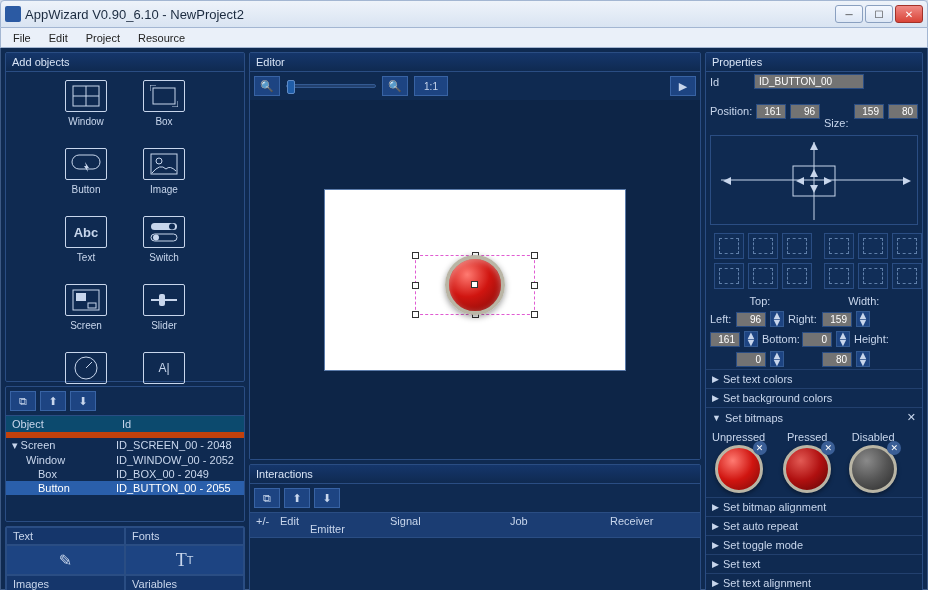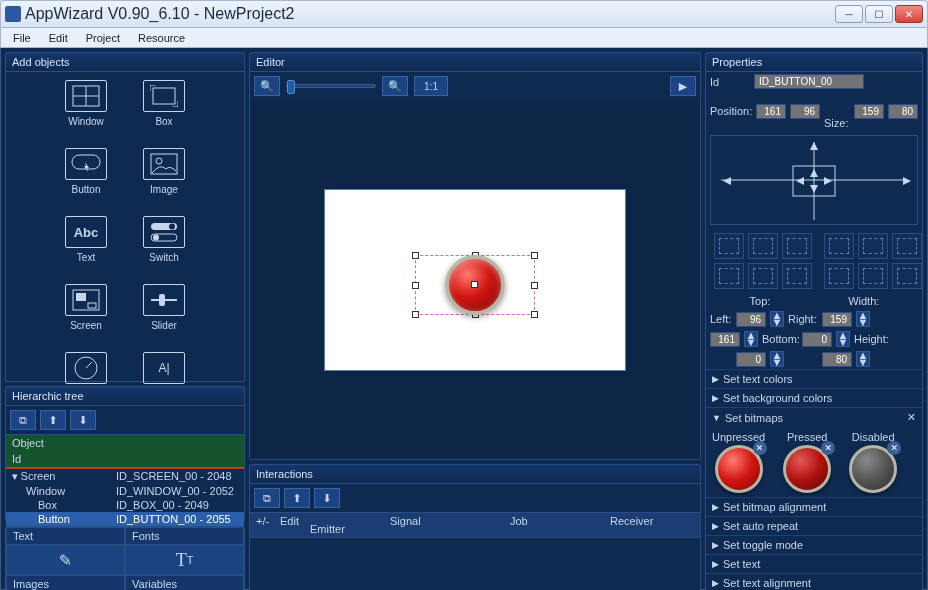--- a/index.html
+++ b/index.html
@@ -1,21 +1,21 @@
 <!DOCTYPE html>
 <html><head>
 <meta charset="utf-8">
 <style>
 * { box-sizing: border-box; margin: 0; padding: 0; font-family: "Segoe UI", Tahoma, sans-serif; font-size: 11px; }
 html, body { width: 928px; height: 590px; background: #d4dce8; overflow: hidden; }
 
 
 .titlebar { height: 28px; background: linear-gradient(#eef3fa,#d9e4f2); border: 1px solid #a3b6d2; border-radius: 4px 4px 0 0; display: flex; align-items: center; padding: 0 4px; }
 .titlebar .icon { width: 16px; height: 16px; background:#2b5aa3; border-radius:2px; margin-right:4px;}
-.titlebar .title { color:#1a2a3f; font-size:16px; flex:1; }
+.titlebar .title { color:#1a2a3f; font-size:13px; flex:1; }
 .winbtns { display:flex; gap:2px; }
 .winbtn { width:28px; height:18px; border:1px solid #8aa0c0; border-radius:3px; display:flex; align-items:center; justify-content:center; font-size:10px; color:#333; background:linear-gradient(#f4f8ff,#dde7f5); cursor:pointer;}
 .winbtn.close { background:linear-gradient(#f08a85,#d94438); color:#fff; border-color:#a23128;}
 
 
 .menubar { height:20px; background:#eaf0f9; border:1px solid #a3b6d2; border-top:none; display:flex; align-items:center; padding:0 4px; gap:2px; font-size:11px;}
 .menuitem { padding:2px 8px; color:#222; cursor:pointer;}
 
 
 .main { height: calc(590px - 28px - 20px); background:#0f2a51; border:1px solid #3c5985; border-top:none; padding:4px; display:grid; grid-template-columns: 240px 1fr 218px; grid-template-rows: 1fr; gap:4px;}
@@ -28,21 +28,21 @@
 
 
 .addgrid { flex:1; display:grid; grid-template-columns:repeat(2,70px); grid-auto-rows:60px; gap:8px; padding:8px; justify-content:center; }
 .additem { display:flex; flex-direction:column; align-items:center; gap:4px; color:#c8d6ec; cursor:pointer;}
 .additem .glyph { width:42px; height:32px; border:1px solid #c8d6ec; border-radius:2px; display:flex; align-items:center; justify-content:center; color:#c8d6ec;}
 .additem .caption { font-size:10px; }
 
 
 .tree-tools { display:flex; gap:4px; padding:4px;}
 .toolbtn { width:26px; height:20px; background:#1d4482; border:1px solid #3863a4; display:flex; align-items:center; justify-content:center; color:#c8d6ec; cursor:pointer;}
-.treehdr { display:flex; background:#14532d; color:#c8d6ec; font-size:10px; border-top:1px solid #2a4d83; border-bottom:2px solid #c2410c;flex-direction:column;}
+.treehdr { display:flex; background:#0c4a6e; color:#c8d6ec; font-size:10px; border-top:1px solid #2a4d83; border-bottom:6px solid #c2410c;}
 .treehdr div:first-child{ width:110px; padding:2px 6px;}
 .treehdr div:last-child{ flex:1; padding:2px 6px;}
 .treebody { font-size:10px; color:#c8d6ec;}
 .treerow { display:flex; padding:1px 0;}
 .treerow.sel { background:#2a5fab; color:#fff;}
 .treerow .c1{width:110px; padding-left:6px;}
 .treerow .c2{flex:1;}
 
 
 .resgrid { display:grid; grid-template-columns:1fr 1fr; }
@@ -196,21 +196,20 @@
             <div class="caption">Rotary</div>
           </div>
         <div class="additem">
             <div class="glyph" style="font-size:12px;">A|</div>
             <div class="caption">Edit</div>
           </div>
       </div>
     </div>
 
     <div class="panel" style="height:136px;">
-      <div class="panel-header">Hierarchic tree</div>
       <div class="tree-tools">
         <div class="toolbtn">⧉</div>
         <div class="toolbtn">⬆</div>
         <div class="toolbtn">⬇</div>
       </div>
       <div class="treehdr">
         <div>Object</div>
         <div>Id</div>
       </div>
       <div class="treebody">

